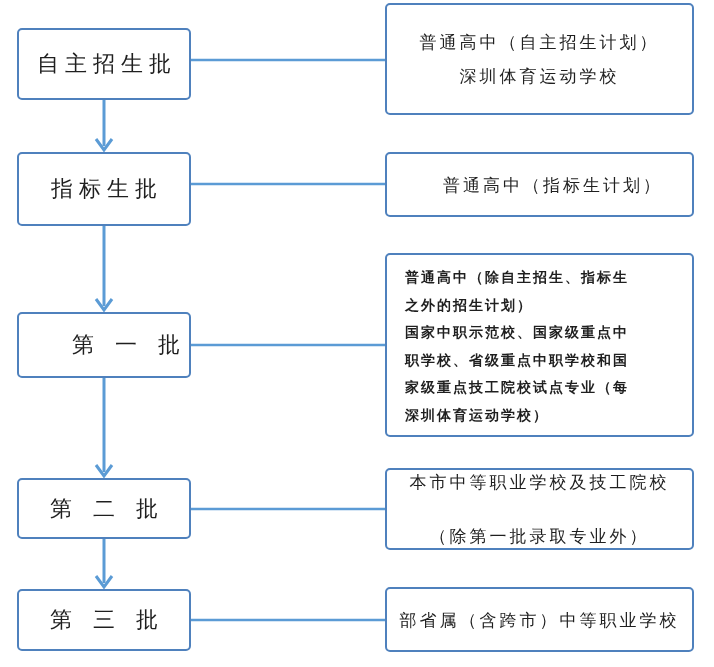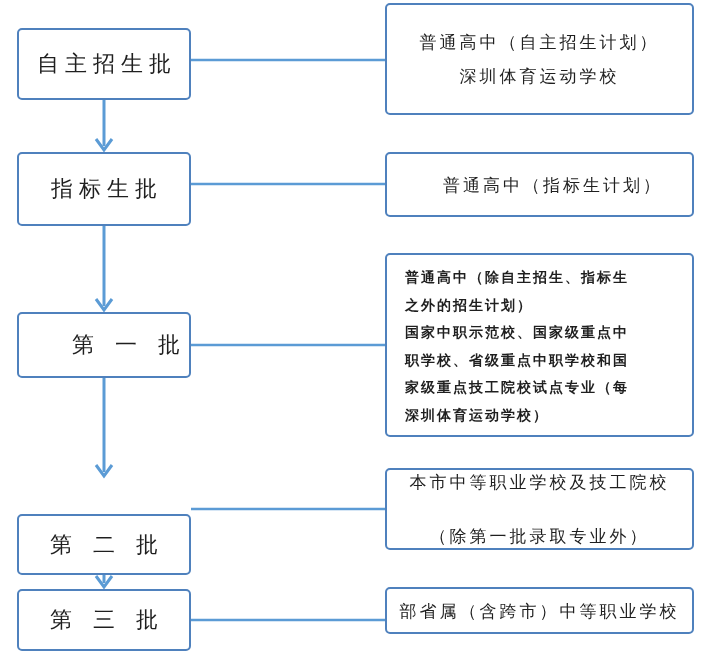--- a/index.html
+++ b/index.html
@@ -95,21 +95,21 @@
 
   <div class="box lbox" style="top:28px; height:72px;">
     <span class="label-sp5">自主招生批</span>
   </div>
   <div class="box lbox" style="top:152px; height:74px;text-align:right;">
     <span class="label-sp5">指标生批</span>
   </div>
   <div class="box lbox" style="top:312px; height:66px;padding-left:44px;">
     <span class="label-sp3">第一批</span>
   </div>
-  <div class="box lbox" style="top:478px; height:61px;margin-top:36px;">
+  <div class="box lbox" style="top:478px; height:61px;">
     <span class="label-sp3">第二批</span>
   </div>
   <div class="box lbox" style="top:589px; height:62px;">
     <span class="label-sp3">第三批</span>
   </div>
 
   <div class="box rbox" style="top:3px; height:112px;">
     <div class="line">普通高中（自主招生计划）</div>
     <div class="line">深圳体育运动学校</div>
   </div>
@@ -125,17 +125,17 @@
     <div class="line">职学校、省级重点中职学校和国</div>
     <div class="line">家级重点技工院校试点专业（每</div>
     <div class="line">深圳体育运动学校）</div>
   </div>
 
   <div class="box rbox rbox-twoline" style="top:468px; height:82px;gap:16px;">
     <div class="line">本市中等职业学校及技工院校</div>
     <div class="line">（除第一批录取专业外）</div>
   </div>
 
-  <div class="box rbox" style="top:587px; height:47px;">
+  <div class="box rbox" style="top:587px; height:65px;">
     <div class="line">部省属（含跨市）中等职业学校</div>
   </div>
 
 </div>
 
 </body></html>

